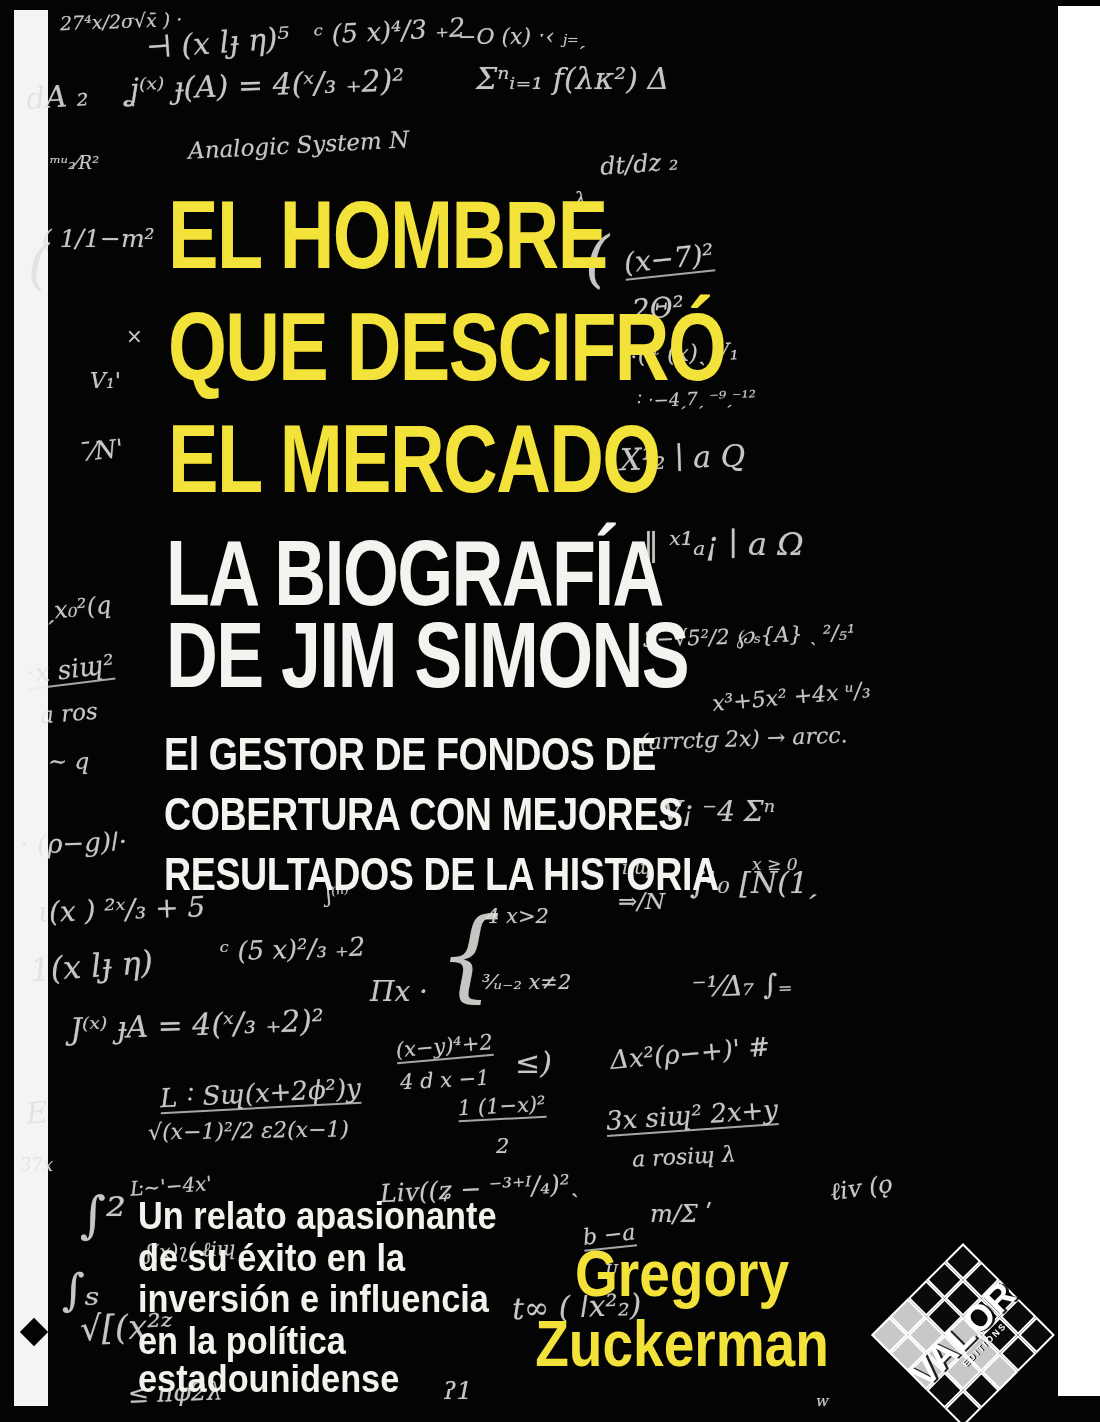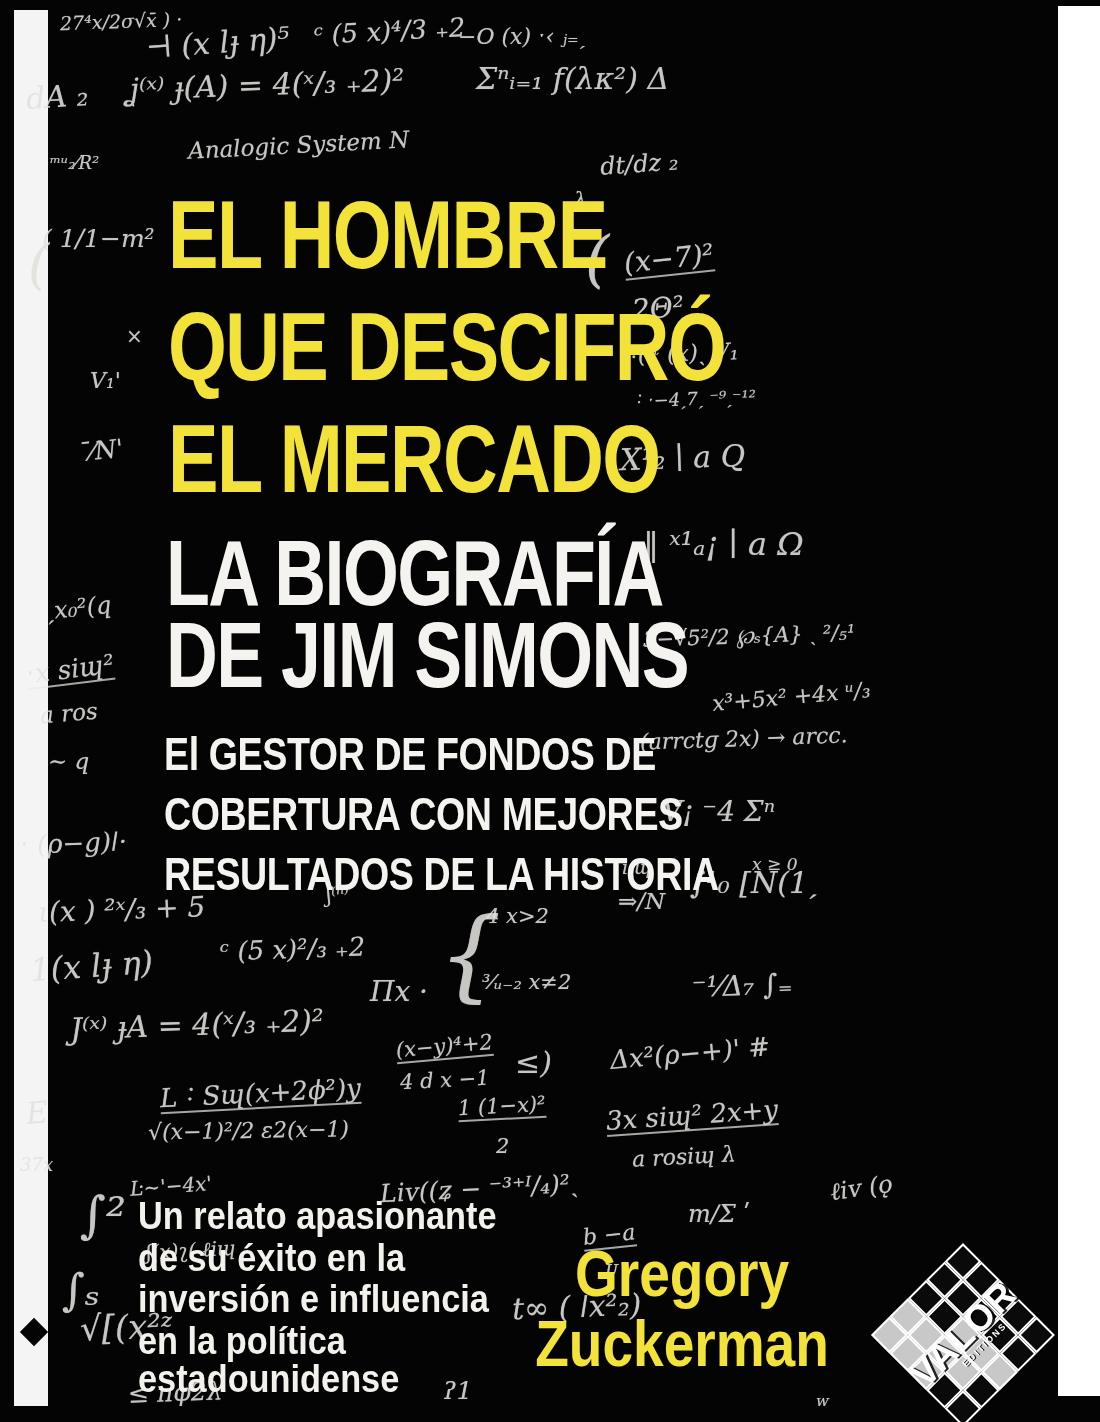--- a/index.html
+++ b/index.html
@@ -104,21 +104,21 @@
   <span class="f" style="left:26px;top:1098px;font-size:30px;transform:rotate(-5deg)">E</span>
   <span class="f" style="left:20px;top:1156px;font-size:18px">37x</span>
   <span class="f" style="left:380px;top:1176px;font-size:25px;transform:rotate(-3deg)">Liᴠ((ʑ − ⁻³⁺ᴵ∕₄)²ˎ</span>
   <span class="f" style="left:130px;top:1176px;font-size:20px;transform:rotate(-4deg)">Ŀ~'−4x'</span>
   <span class="f" style="left:146px;top:1240px;font-size:20px;transform:rotate(-3deg)">ʃ(x)ʅ( ℓiɰ</span>
   <span class="f" style="left:80px;top:1190px;font-size:50px">∫²</span>
   <span class="f" style="left:62px;top:1268px;font-size:44px">∫ₛ</span>
   <span class="f fr" style="left:583px;top:1224px;font-size:22px;transform:rotate(-6deg)">b −a</span>
   <span class="f" style="left:606px;top:1258px;font-size:20px">ᴜ</span>
   <span class="f" style="left:830px;top:1176px;font-size:24px;transform:rotate(-8deg)">ℓiᴠ (ǫ</span>
-  <span class="f" style="left:688px;top:1202px;font-size:24px">m∕Σ ʹ</span>
+  <span class="f" style="left:650px;top:1202px;font-size:24px">m∕Σ ʹ</span>
   <span class="f" style="left:512px;top:1292px;font-size:30px;transform:rotate(-2deg)">t∞ ( ǀx²₂)</span>
   <span class="f" style="left:80px;top:1310px;font-size:34px;transform:rotate(-2deg)">√[(x²ᶻ</span>
   <span class="f" style="left:128px;top:1380px;font-size:25px;transform:rotate(-2deg)">≤ πφ2λ</span>
   <span class="f" style="left:443px;top:1378px;font-size:25px">ʔ1</span>
   <span class="f" style="left:816px;top:1394px;font-size:15px">ᴡ</span>
   <span class="f" style="left:126px;top:326px;font-size:20px">×</span>
   <span class="f" style="left:28px;top:238px;font-size:54px">(</span>
 
   <div class="disp title-line" style="left:168px;top:186px;">EL HOMBRE</div>
   <div class="disp title-line" style="left:168px;top:298px;">QUE DESCIFRÓ</div>

